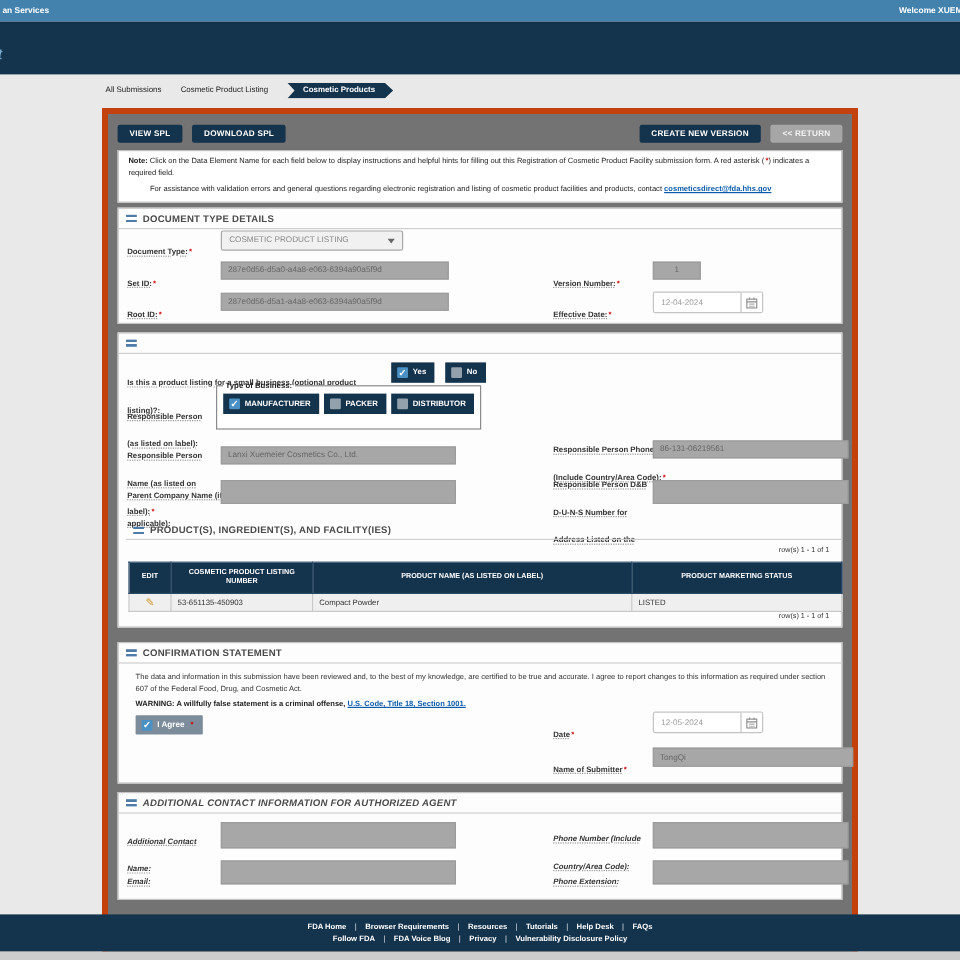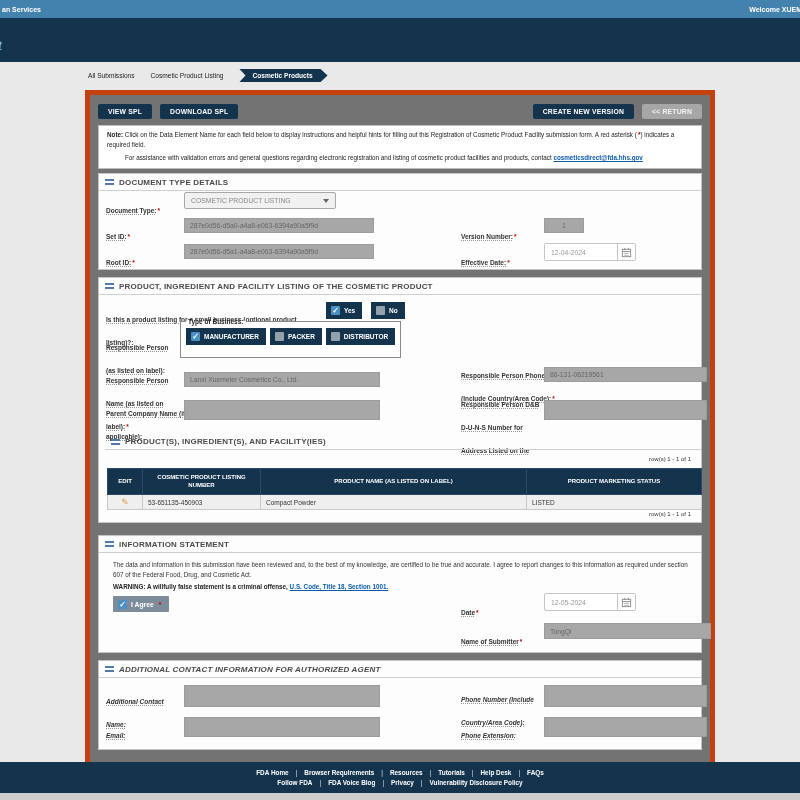--- a/index.html
+++ b/index.html
@@ -159,21 +159,20 @@
             <line x1="3.5" y1="7" x2="8.5" y2="7" stroke="#b0b0b0"></line>
             <line x1="3.5" y1="9" x2="8.5" y2="9" stroke="#b0b0b0"></line>
           </svg>
       </span>
     </div>
   </div>
 
   <div class="secbox sec2">
     <div class="sec-head">
       <span class="sec-icon"></span>
-      <span class="sec-title">PRODUCT, INGREDIENT AND FACILITY LISTING OF THE COSMETIC PRODUCT</span>
     </div>
     <div class="fgroup" style="left:7px; top:27px; width:215px;">
       <span class="lbl">Is this a product listing for a small business (optional product listing)?:</span>
     </div>
     <div class="chkbtn" style="left:227px; top:24px;">
       <span class="chk on"></span>
       <span>Yes</span>
     </div>
     <div class="chkbtn" style="left:272px; top:24px;">
       <span class="chk off"></span>
@@ -244,21 +243,21 @@
           <td>LISTED</td>
         </tr>
       </tbody>
     </table>
     <div class="rowcount" style="top:233px;">row(s) 1 - 1 of 1</div>
   </div>
 
   <div class="secbox sec3">
     <div class="sec-head">
       <span class="sec-icon"></span>
-      <span class="sec-title">INFORMATION STATEMENT</span>
+      <span class="sec-title">CONFIRMATION STATEMENT</span>
     </div>
     <div class="stmt" style="top:24px;">The data and information in this submission have been reviewed and, to the best of my knowledge, are certified to be true and accurate. I agree to report changes to this information as required under section 607 of the Federal Food, Drug, and Cosmetic Act.</div>
     <div class="warn" style="top:47px;"><span>WARNING: A willfully false statement is a criminal offense, </span><a>U.S. Code, Title 18, Section 1001.</a></div>
     <div class="agreebtn" style="left:14px; top:60px;">
       <span class="chk on"></span>
       <span>I Agree</span>
       <span class="req">*</span>
     </div>
     <div class="fgroup" style="left:362px; top:62px; width:90px;">
       <span class="lbl">Date</span><span class="req">*</span>

